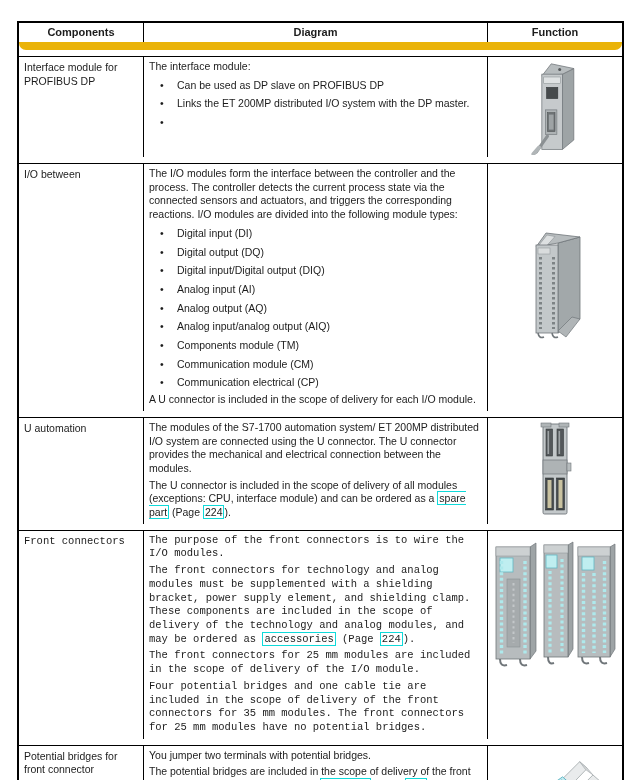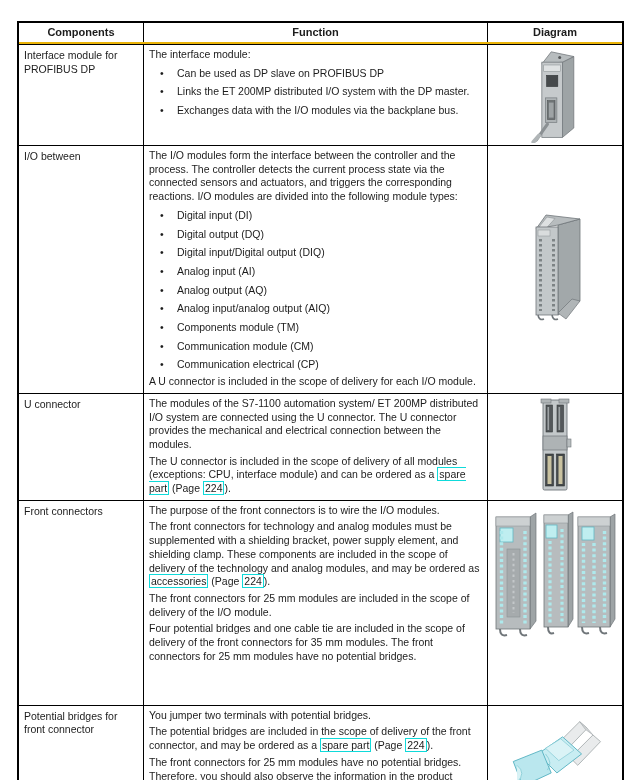--- a/index.html
+++ b/index.html
@@ -1,68 +1,67 @@
 <!DOCTYPE html>
 <html><head>
 <meta charset="utf-8">
 <style>
   html,body{margin:0;padding:0;background:#ffffff;}
   body{font-family:"Liberation Sans","DejaVu Sans",sans-serif;color:#1c1c1c;
        -webkit-font-smoothing:antialiased;width:624px;height:780px;overflow:hidden;}
   .doc-table{width:603px;margin:21px 0 0 17px;border:2px solid #000;background:#fff;}
   .grid-row{display:grid;grid-template-columns:124px 344px 1fr;}
-  .hdr{border-bottom:2px solid #eab308;}
+  .hdr{border-bottom:8px solid #eab308;border-radius:7px;}
   .hdr .cell{font-weight:bold;font-size:11px;display:flex;align-items:center;justify-content:center;
              padding:3px 0;line-height:13px;}
-  .data-row{border-top:1px solid #000;}
+  .data-row{border-top:1px solid #000;margin-top:6px;}
   .data-row:first-of-type{border-top:0;}
   .cell{border-left:1px solid #000;min-width:0;}
   .cell:first-child{border-left:0;}
   .comp-cell{font-size:10.5px;line-height:13.7px;padding:4px 6px 4px 5px;}
   .fn-cell{font-size:10.5px;line-height:13.7px;padding:3px 6px 4px 5px;}
   .fn-cell .p{margin-top:3px;}
   .fn-cell .li{margin-top:5px;display:flex;}
   .fn-cell > div:first-child{margin-top:0;}
   .li .marker{width:7px;margin-left:11px;margin-right:10px;flex:none;font-size:10.5px;}
   .plink{border:1px solid #0fdada;padding:0 1px;}
   .diag-cell{display:flex;justify-content:center;align-items:flex-start;padding:2px 0;}
   .r1{min-height:97px;}
   .r2{min-height:240px;}
   .r2 .diag-cell{align-items:center;}
   .r3{min-height:100px;}
-  .r4{min-height:204px;}
+  .r4{min-height:204px;font-family:Liberation Mono, monospace;}
   .r5{min-height:87px;}
   .mt2{margin-top:2px;} .mt6{margin-top:6px;} .mt8{margin-top:8px;}
 </style>
 </head>
 <body>
 
 <div class="doc-table">
 
   <div class="grid-row hdr">
     <div class="cell">Components</div>
+    <div class="cell">Diagram</div>
     <div class="cell">Function</div>
-    <div class="cell">Diagram</div>
   </div>
 
   <div class="grid-row data-row r1">
     <div class="cell comp-cell">Interface module for PROFIBUS DP</div>
     <div class="cell fn-cell">
         <div class="p"><span class="txt"><span>The interface module:</span></span></div>
         <div class="li">
           <span class="marker">•</span>
           <span class="txt"><span>Can be used as DP slave on PROFIBUS DP</span></span>
         </div>
         <div class="li">
           <span class="marker">•</span>
           <span class="txt"><span>Links the ET 200MP distributed I/O system with the DP master.</span></span>
         </div>
         <div class="li">
           <span class="marker">•</span>
-          <span class="txt"><span>Exchanges data with the I/O modules via the backplane bus.</span></span>
         </div>
       </div>
     <div class="cell diag-cell">
       <svg class="mt2" width="58" height="94" viewBox="0 0 58 100">
         <polygon points="37,14 49,8 49,84 37,94" fill="#9ea4a6" stroke="#70767a" stroke-width="0.8"></polygon>
         <polygon points="15,16 25,3 49,8 37,14" fill="#b7bcbe" stroke="#70767a" stroke-width="0.8"></polygon>
         <circle cx="34" cy="9" r="1.6" fill="#54585a"></circle>
         <rect x="15" y="14" width="22" height="80" fill="#c6cacc" stroke="#70767a" stroke-width="0.8"></rect>
         <rect x="17" y="17" width="18" height="7" fill="#dfe2e3" stroke="#8b9194" stroke-width="0.6"></rect>
         <rect x="20" y="28" width="12" height="12" fill="#464a4c" stroke="#303436" stroke-width="0.6"></rect>
@@ -127,23 +126,23 @@
         <line x1="16.5" y1="26" x2="16.5" y2="98" stroke="#7d8385" stroke-width="3" stroke-dasharray="2.6 2.4"></line>
         <line x1="29.5" y1="26" x2="29.5" y2="98" stroke="#7d8385" stroke-width="3" stroke-dasharray="2.6 2.4"></line>
         <path d="M14,102 q1,6 6,4" fill="none" stroke="#70767a" stroke-width="1.6"></path>
         <path d="M28,102 q1,6 6,4" fill="none" stroke="#70767a" stroke-width="1.6"></path>
         <polygon points="34,100 42,106 56,88 48,86" fill="#b0b5b7" stroke="#70767a" stroke-width="0.7"></polygon>
       </svg>
     </div>
   </div>
 
   <div class="grid-row data-row r3">
-    <div class="cell comp-cell">U connector</div>
-    <div class="cell fn-cell">
-        <div class="p"><span class="txt"><span>The modules of the S7-1100 automation system/ ET 200MP distributed I/O system are connected using the U connector. The U connector provides the mechanical and electrical connection between the modules.</span></span></div>
+    <div class="cell comp-cell">U automation</div>
+    <div class="cell fn-cell">
+        <div class="p"><span class="txt"><span>The modules of the S7-1700 automation system/ ET 200MP distributed I/O system are connected using the U connector. The U connector provides the mechanical and electrical connection between the modules.</span></span></div>
         <div class="p"><span class="txt"><span>The U connector is included in the scope of delivery of all modules (exceptions: CPU, interface module) and can be ordered as a </span><span class="plink">spare part</span><span> (Page </span><span class="plink">224</span><span>).</span></span></div>
       </div>
     <div class="cell diag-cell">
       <svg class="mt2" width="40" height="94" viewBox="0 0 40 94">
         <rect x="8" y="2" width="24" height="90" rx="1.5" fill="#c3c8ca" stroke="#70767a" stroke-width="0.9"></rect>
         <rect x="6" y="1" width="10" height="4" fill="#b0b5b7" stroke="#70767a" stroke-width="0.6"></rect>
         <rect x="24" y="1" width="10" height="4" fill="#b0b5b7" stroke="#70767a" stroke-width="0.6"></rect>
         <rect x="11" y="7" width="6.5" height="27" fill="#53575a" stroke="#35393b" stroke-width="0.6"></rect>
         <rect x="22" y="7" width="6.5" height="27" fill="#53575a" stroke="#35393b" stroke-width="0.6"></rect>
         <rect x="12.5" y="9" width="1.6" height="23" fill="#9ea3a5"></rect>

